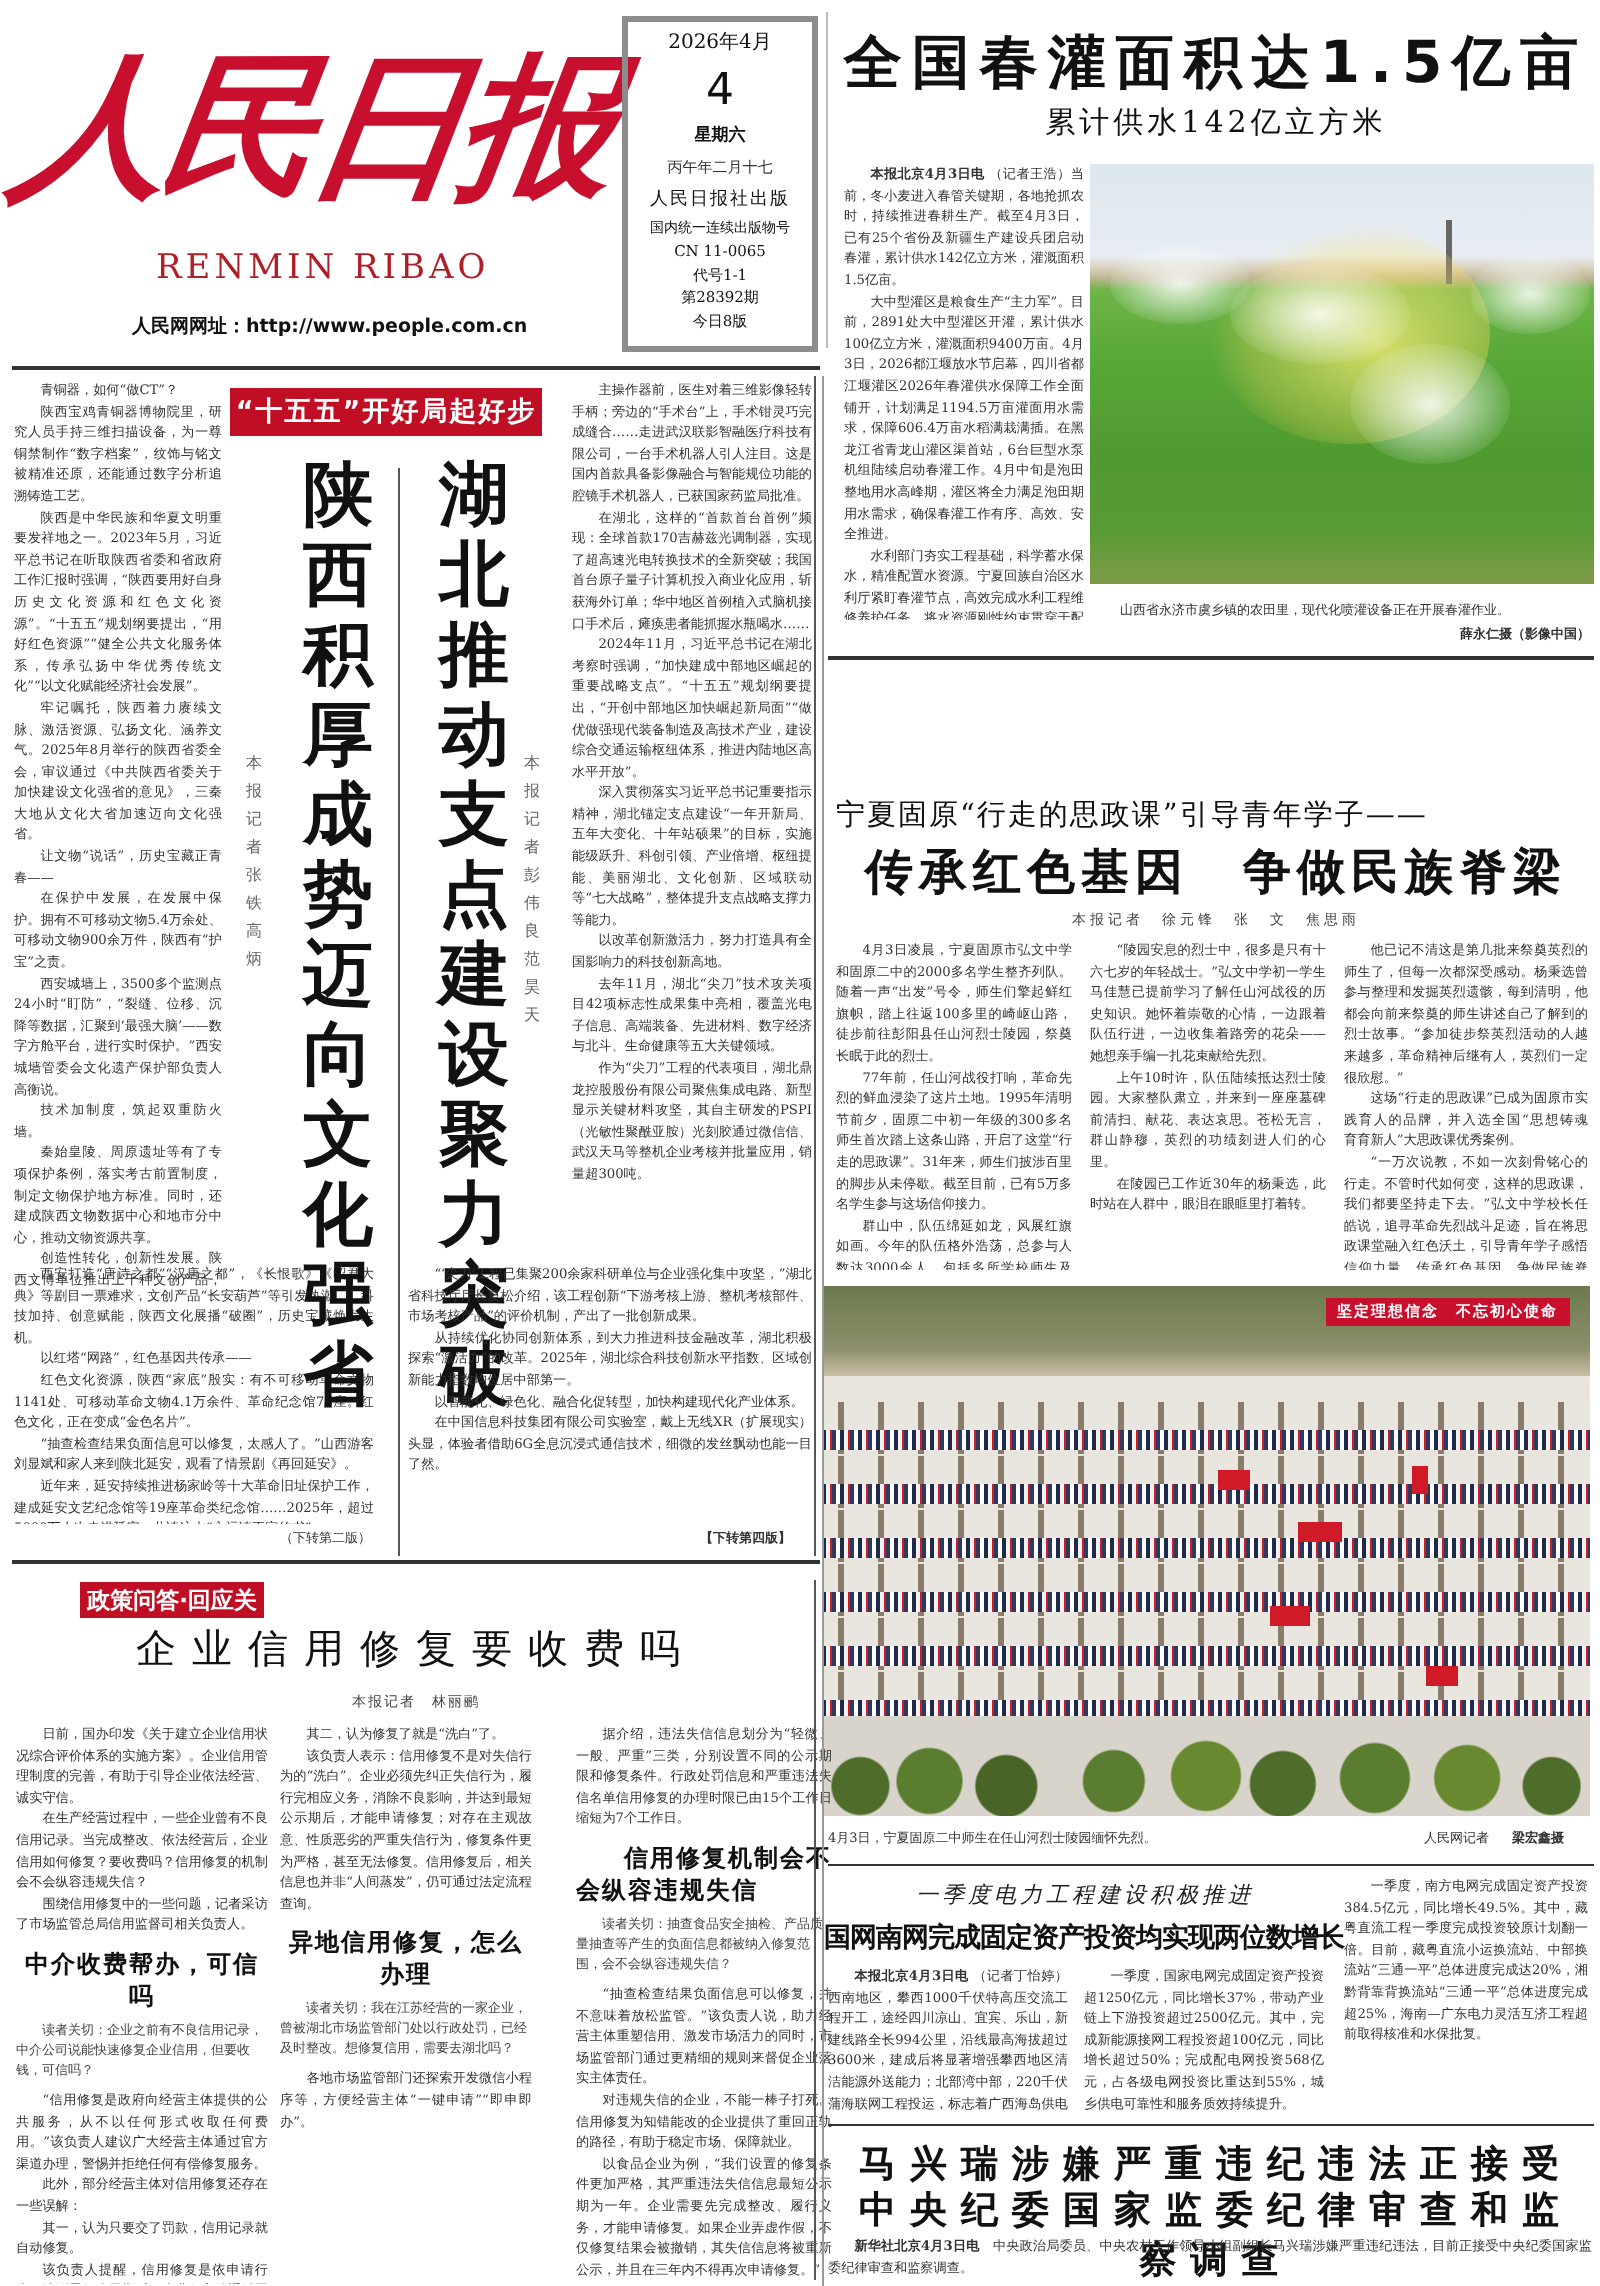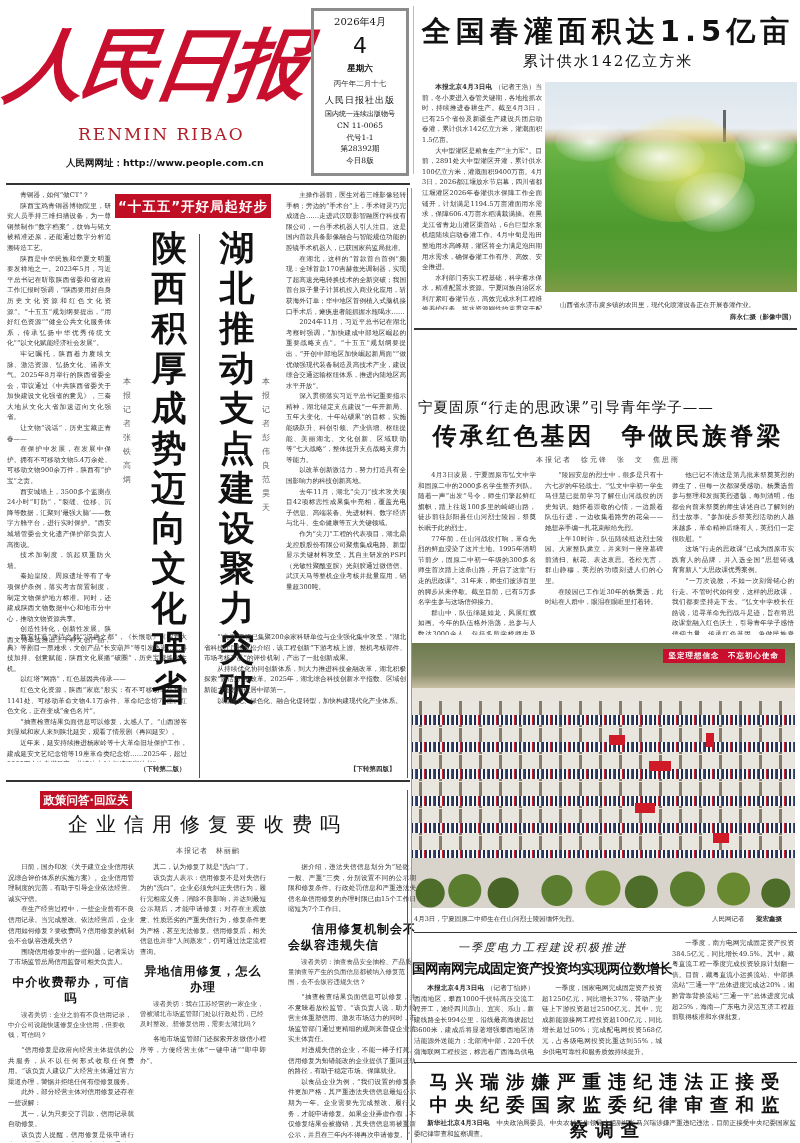--- a/index.html
+++ b/index.html
@@ -12,21 +12,21 @@
     font-family: "DejaVu Serif", serif; font-size: 78px; font-weight: bold; font-style: italic;
     letter-spacing: -4px; line-height: 112px; transform: skewX(-8deg); }
   .mast-pinyin { left: 78px; top: 124px; color: #b01e2a; font-family: "DejaVu Serif", serif;
     font-size: 17px; letter-spacing: 2px; }
   .mast-url { left: 66px; top: 157px; font-size: 9.5px; color: #111; font-weight: bold; }
   .datebox { left: 311px; top: 8px; width: 98px; height: 168px; border: 3px solid #8c8c8c;
     text-align: center; font-family: "DejaVu Serif", serif; color: #111; padding-top: 4px; }
   .datebox div { line-height: 1; }
   .db-ym { font-size: 10px; margin-top: 2px; }
   .db-day { font-size: 22px; margin-top: 8px; font-family: "DejaVu Sans", sans-serif; }
-  .db-wd { font-size: 8.5px; margin-top: 7px; font-weight: bold; }
+  .db-wd { font-size: 8.5px; margin-top: 7px; font-weight: bold; font-family: Liberation Mono, monospace; }
   .db-lunar { font-size: 7.5px; margin-top: 7px; color: #333; }
   .db-pub { font-size: 9px; margin-top: 9px; letter-spacing: 1px; }
   .db-small { font-size: 7px; margin-top: 6px; }
   .db-xs { font-size: 7.5px; margin-top: 4px; }
 
   .vline { background: #555; }
   .hline { background: #333; }
 
   
   .hl-main { left: 418px; top: 12px; width: 380px; text-align: center; font-weight: bold;
@@ -148,21 +148,21 @@
   <p>创造性转化，创新性发展。陕西文博单位推出上千种文创产品，让文物活起来、文化火起来。</p>
 
 </div>
 <div class="abs col-text" style="left:7px;top:632px;width:180px;height:130px;">
   <p>西安打造“唐诗之都”“汉唐之都”，《长恨歌》《昭君大典》等剧目一票难求，文创产品“长安葫芦”等引发热潮……科技加持、创意赋能，陕西文化展播“破圈”，历史宝藏焕发生机。</p>
   <p>以红塔“网路”，红色基因共传承——</p>
   <p>红色文化资源，陕西“家底”殷实：有不可移动革命文物1141处、可移动革命文物4.1万余件、革命纪念馆76座。红色文化，正在变成“金色名片”。</p>
   <p>“抽查检查结果负面信息可以修复，太感人了。”山西游客刘显斌和家人来到陕北延安，观看了情景剧《再回延安》。</p>
   <p>近年来，延安持续推进杨家岭等十大革命旧址保护工作，建成延安文艺纪念馆等19座革命类纪念馆……2025年，超过5000万人次走进延安，共读这本“永远读不完的书”。</p>
 </div>
-<div class="abs caption" style="left:140px;top:765px;font-weight:bold;">（下转第二版）</div>
+<div class="abs caption" style="left:140px;top:765px;font-weight:normal;">（下转第二版）</div>
 
 <div class="abs red-banner banner-15">“十五五”开好局起好步</div>
 
 <div class="abs" style="left:148px;top:228px;">
   <div class="vhead" id="sx-head">
       <div>陕</div>
       <div>西</div>
       <div>积</div>
       <div>厚</div>
       <div>成</div>
@@ -203,20 +203,21 @@
   <p>2024年11月，习近平总书记在湖北考察时强调，“加快建成中部地区崛起的重要战略支点”。“十五五”规划纲要提出，“开创中部地区加快崛起新局面”“做优做强现代装备制造及高技术产业，建设综合交通运输枢纽体系，推进内陆地区高水平开放”。</p>
   <p>深入贯彻落实习近平总书记重要指示精神，湖北锚定支点建设“一年开新局、五年大变化、十年站硕果”的目标，实施能级跃升、科创引领、产业倍增、枢纽提能、美丽湖北、文化创新、区域联动等“七大战略”，整体提升支点战略支撑力等能力。</p>
   <p>以改革创新激活力，努力打造具有全国影响力的科技创新高地。</p>
   <p>去年11月，湖北“尖刀”技术攻关项目42项标志性成果集中亮相，覆盖光电子信息、高端装备、先进材料、数字经济与北斗、生命健康等五大关键领域。</p>
   <p>作为“尖刀”工程的代表项目，湖北鼎龙控股股份有限公司聚焦集成电路、新型显示关键材料攻坚，其自主研发的PSPI（光敏性聚酰亚胺）光刻胶通过微信信、武汉天马等整机企业考核并批量应用，销量超300吨。</p>
 </div>
 <div class="abs col-text" style="left:204px;top:632px;width:202px;height:130px;">
   <p>“‘尖刀’工程已集聚200余家科研单位与企业强化集中攻坚，”湖北省科技厅厅长夏松介绍，该工程创新“下游考核上游、整机考核部件、市场考核产品”的评价机制，产出了一批创新成果。</p>
   <p>从持续优化协同创新体系，到大力推进科技金融改革，湖北积极探索“激活力”的改革。2025年，湖北综合科技创新水平指数、区域创新能力指数均位居中部第一。</p>
   <p>以智能化、绿色化、融合化促转型，加快构建现代化产业体系。</p>
+  <p>在中国信息科技集团有限公司实验室，戴上无线XR（扩展现实）头显，体验者借助6G全息沉浸式通信技术，细微的发丝飘动也能一目了然。</p>
 </div>
 <div class="abs caption" style="left:350px;top:765px;font-weight:bold;">【下转第四版】</div>
 
 <div class="abs vline" style="left:407px;top:188px;width:1px;height:590px;"></div>
 <div class="abs hline" style="left:6px;top:780px;width:404px;height:2px;"></div>
 
 <div class="abs nx-kicker">宁夏固原“行走的思政课”引导青年学子——</div>
 <div class="abs nx-title">传承红色基因　争做民族脊梁</div>
 <div class="abs nx-byline">本报记者　徐元锋　张　文　焦思雨</div>
 

